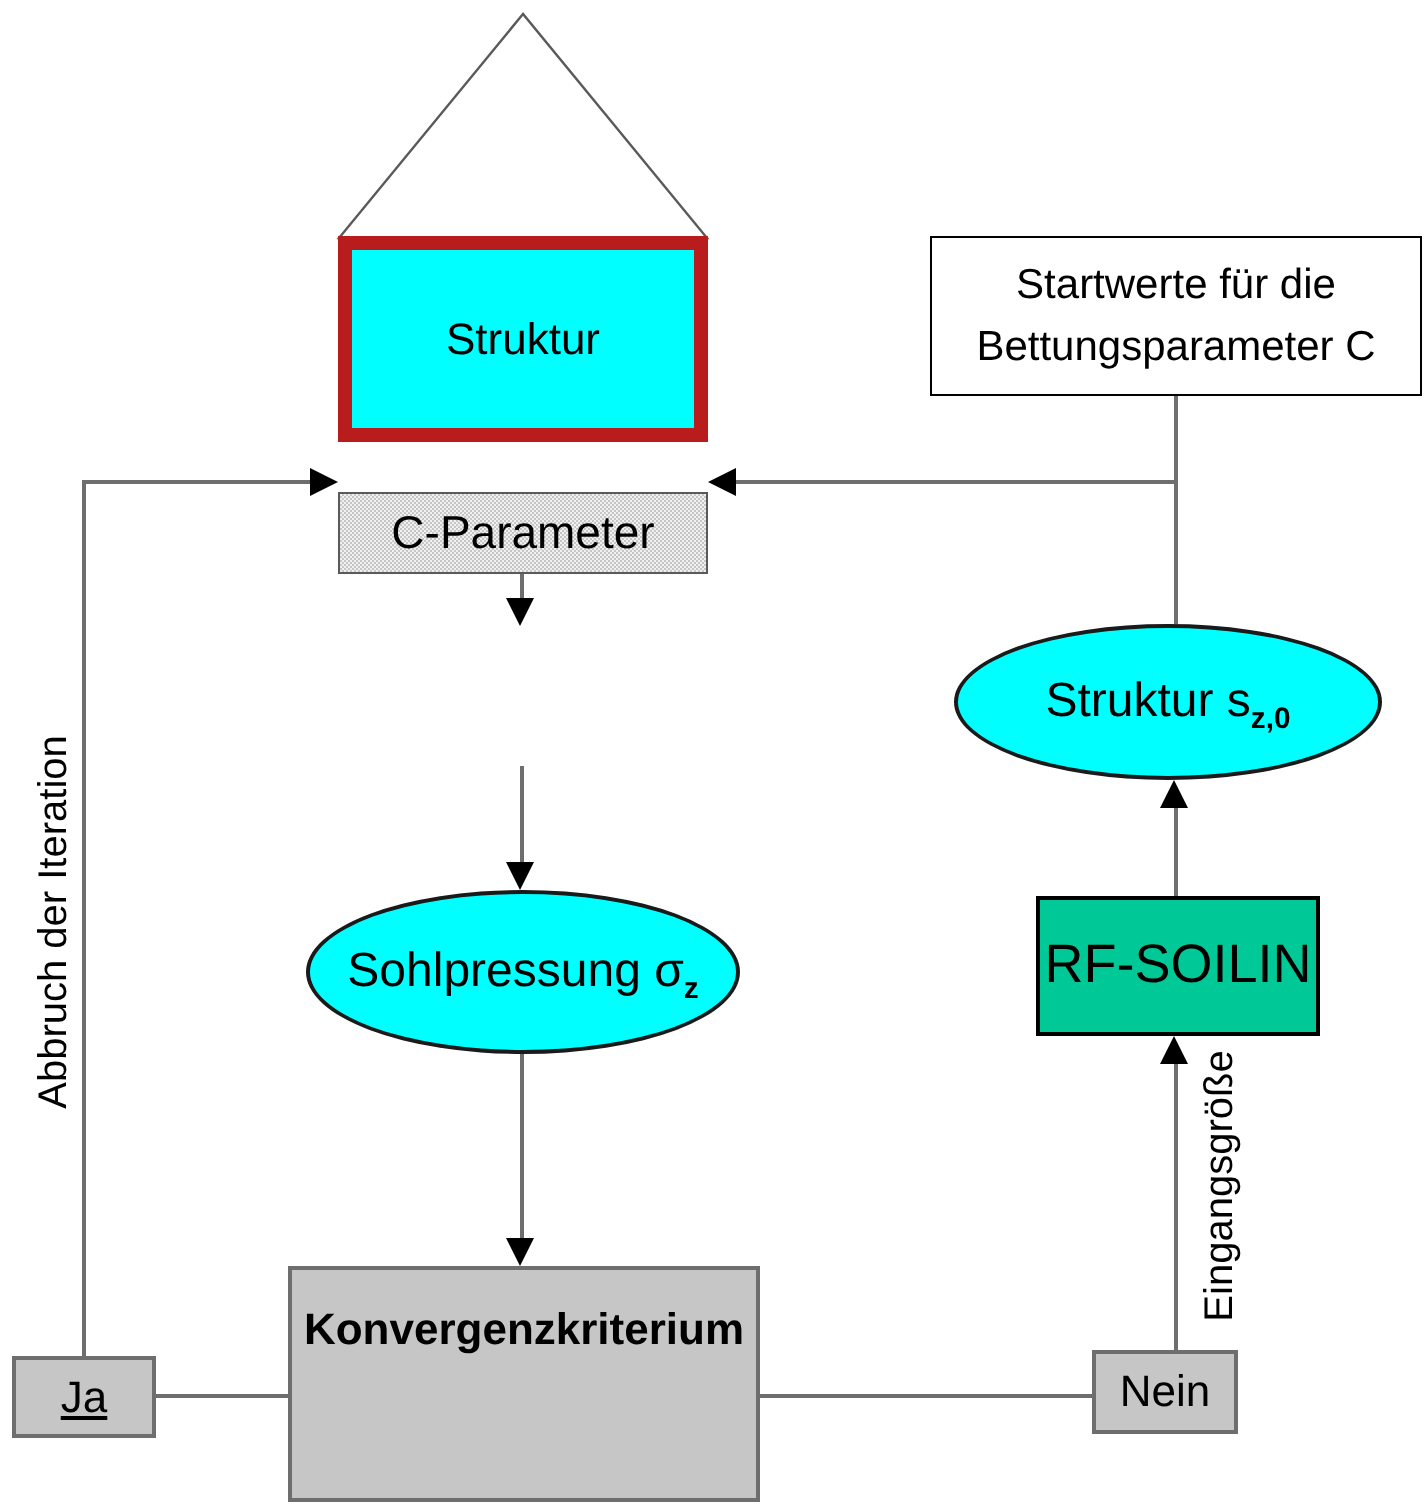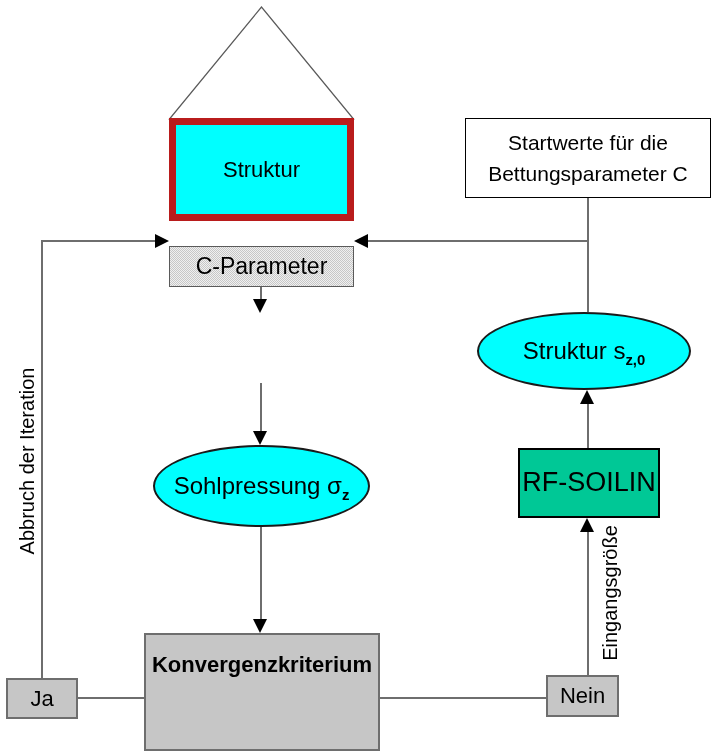--- a/index.html
+++ b/index.html
@@ -82,20 +82,21 @@
     line-height: 0;
   }
   sup {
     font-size: 0.62em;
     line-height: 0;
   }
   .box-ja {
     left: 6px; top: 678px; width: 72px; height: 41px;
     background: #C6C6C6;
     border: 2px solid #6e6e6e;
+    text-decoration: underline;
   }
   .box-nein {
     left: 546px; top: 675px; width: 73px; height: 42px;
     background: #C6C6C6;
     border: 2px solid #6e6e6e;
   }
   .box-startwerte {
     left: 465px; top: 118px; width: 246px; height: 80px;
     background: #ffffff;
     border: 1px solid #000000;

